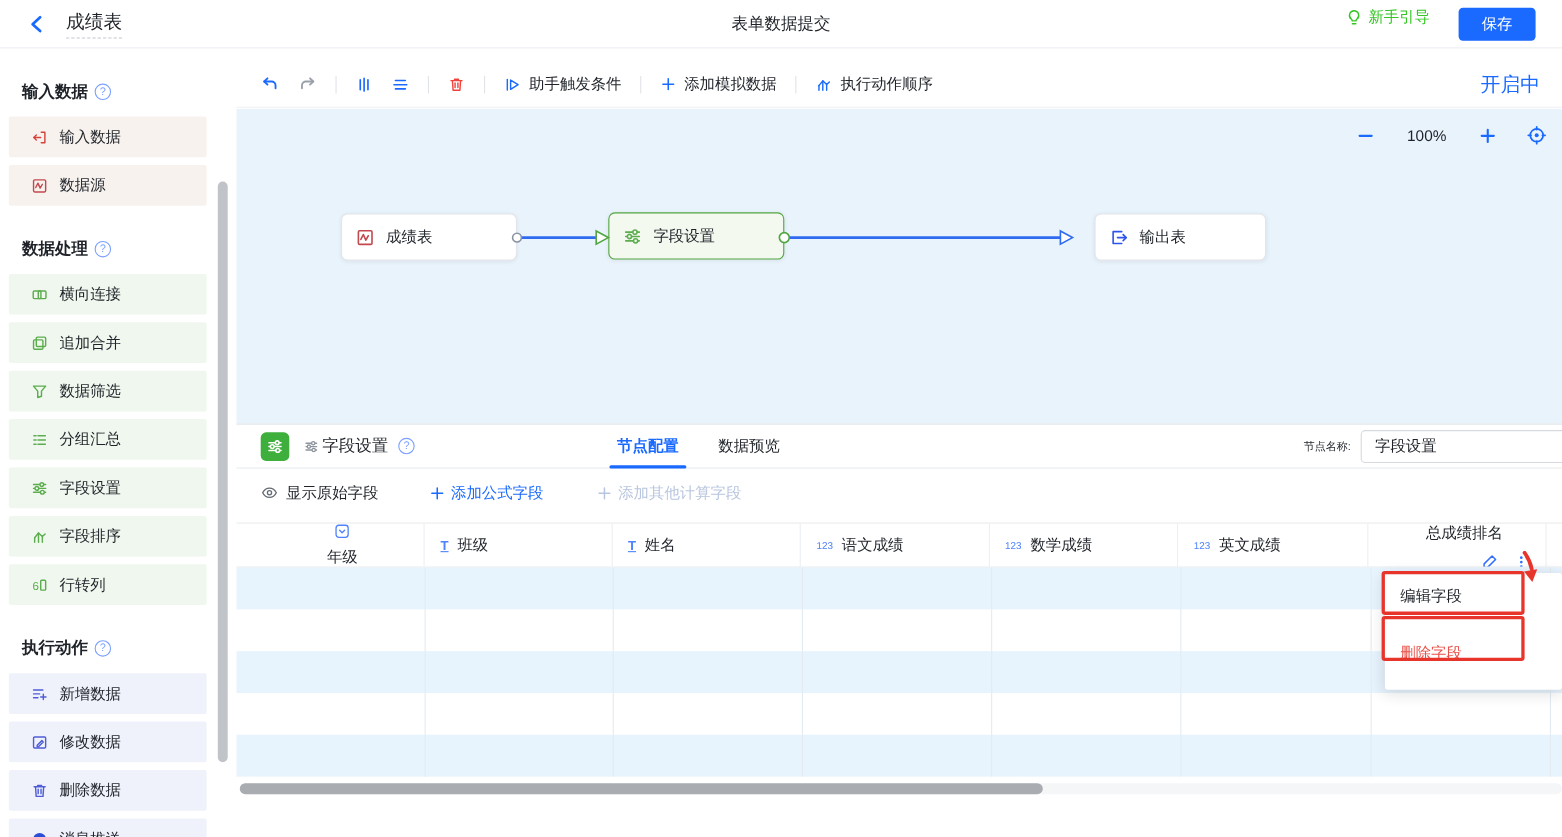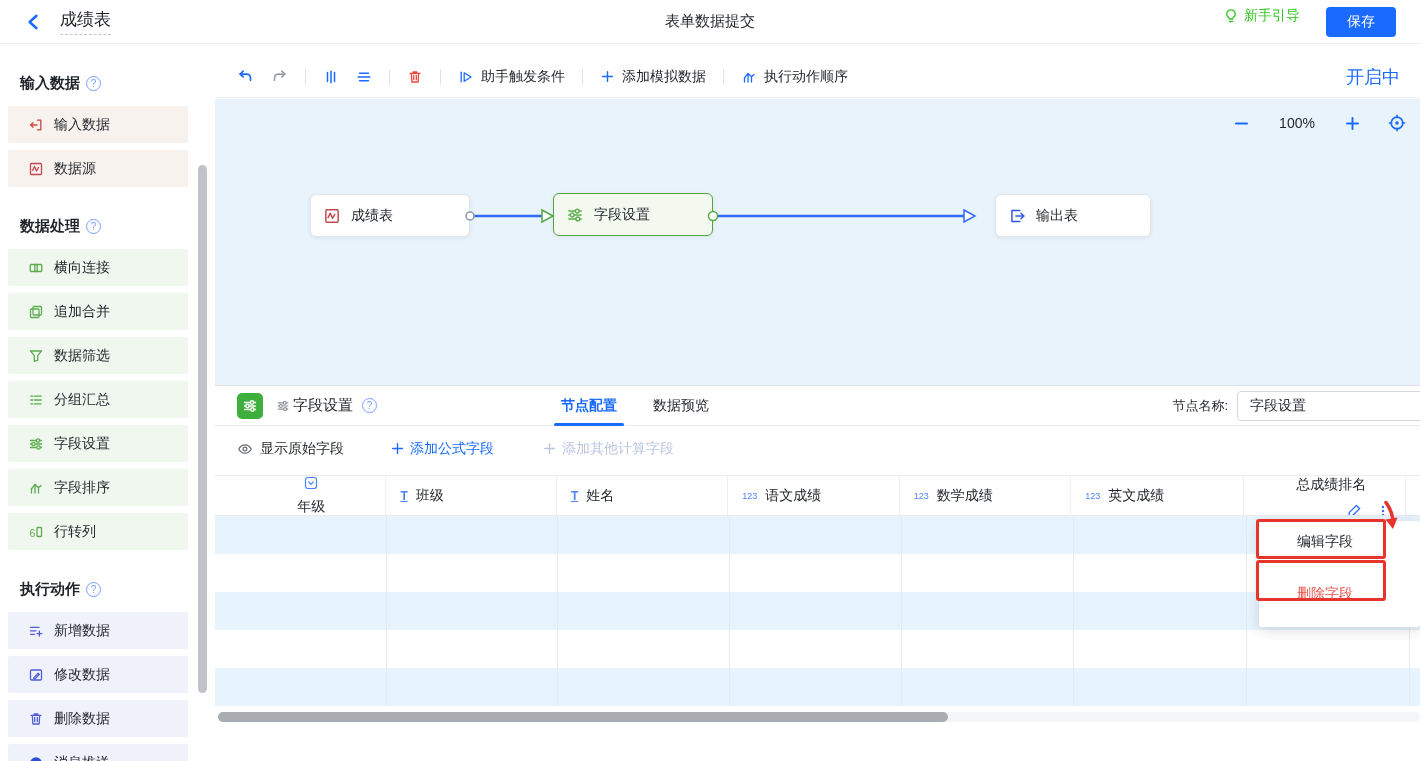--- a/index.html
+++ b/index.html
@@ -62,26 +62,26 @@
   .panel-node-icon { width:26px; height:26px; border-radius:5px; background:#3eae3c; display:flex; align-items:center; justify-content:center; }
   .panel-title-mini { color:#8f959e; margin-left:13px; }
   .panel-title { font-size:15px; margin-left:3px; }
   .panel-title-help { margin-left:9px; }
   .tabs { position:absolute; left:346px; top:0; height:40px; display:flex; gap:36px; }
   .tab { line-height:39px; font-size:14px; cursor:pointer; position:relative; }
   .tab.active { color:var(--primary); font-weight:700; }
   .tab.active::after { content:""; position:absolute; left:-7px; right:-7px; bottom:0; height:3px;
                        background:var(--primary); border-radius:2px; }
   .node-name-group { position:absolute; right:-7px; top:5px; display:flex; align-items:center; }
-  .node-name-label { font-size:13px; margin-right:9px; }
+  .node-name-label { font-size:10px; margin-right:9px; }
   .node-name-input { width:190px; height:30px; border:1px solid #d6d9de; border-radius:4px; padding:0 12px;
                      font-size:14px; color:#1f2329; font-family:inherit; outline:none; }
 
   .panel-actions { height:45px; display:flex; align-items:center; padding-left:22px; font-size:14px; }
-  .act-show { display:flex; align-items:center; gap:7px; cursor:pointer; }
+  .act-show { display:flex; gap:7px; cursor:pointer; }
   .act-formula { display:flex; align-items:center; gap:5px; color:var(--primary); margin-left:46px; cursor:pointer; }
   .act-other { display:flex; align-items:center; gap:5px; color:#b9c6df; margin-left:48px; cursor:default; }
 
   .ftable { margin-top:4px; }
   .thead { display:flex; height:41px; border-top:1px solid #e8ebef; border-bottom:1px solid #e8ebef; }
   .hcell { display:flex; align-items:center; gap:8px; padding-left:14px; font-size:14px; border-right:1px solid #eceff3; overflow:hidden; }
   .trow { display:flex; height:38px; }
   .trow.striped { background:#e7f3fd; }
   .tcell { border-right:1px solid #e3ebf2; }
   .c0 { width:172px;flex-direction:column; } .c0.hcell { padding-left:22px; }
@@ -92,21 +92,21 @@
   .glyph-text { font-size:12px; font-weight:700; text-decoration:underline; }
   .hcell-icons { margin-left:auto; margin-right:15px; display:flex; align-items:center; gap:13px; }
   .hcell-icons .hic { cursor:pointer; color:#3370ff; }
 
   .hscroll-track { position:absolute; left:3px; right:0; top:326px; height:10px; background:#f5f6f8; border-radius:5px; }
   .hscroll-thumb { position:absolute; left:0; width:730px; height:10px; background:#a9acb0; border-radius:5px; cursor:grab; }
 
   
   .context-menu { position:absolute; left:1259px; top:521px; width:161px; background:#fff; border-radius:3px;
                   box-shadow:0 3px 14px rgba(31,35,41,.16); z-index:40; padding:1px 0; }
-  .menu-item { height:52px; line-height:38px; padding-left:38px; font-size:14px; cursor:pointer; }
+  .menu-item { height:52px; line-height:38px; padding-left:14px; font-size:14px; cursor:pointer; }
   .menu-item.danger { color:#e7524a; }
   .anno-box { position:absolute; border:3px solid var(--annotation); border-radius:3px; z-index:50; pointer-events:none; }
   .anno-box1 { left:1256px; top:519px; width:130px; height:40px; }
   .anno-box2 { left:1256px; top:560px; width:130px; height:41px; }
   .anno-arrow { position:absolute; left:1381px; top:501px; z-index:55; pointer-events:none; }
 </style>
 </head>
 <body>
 
 <div class="app">

